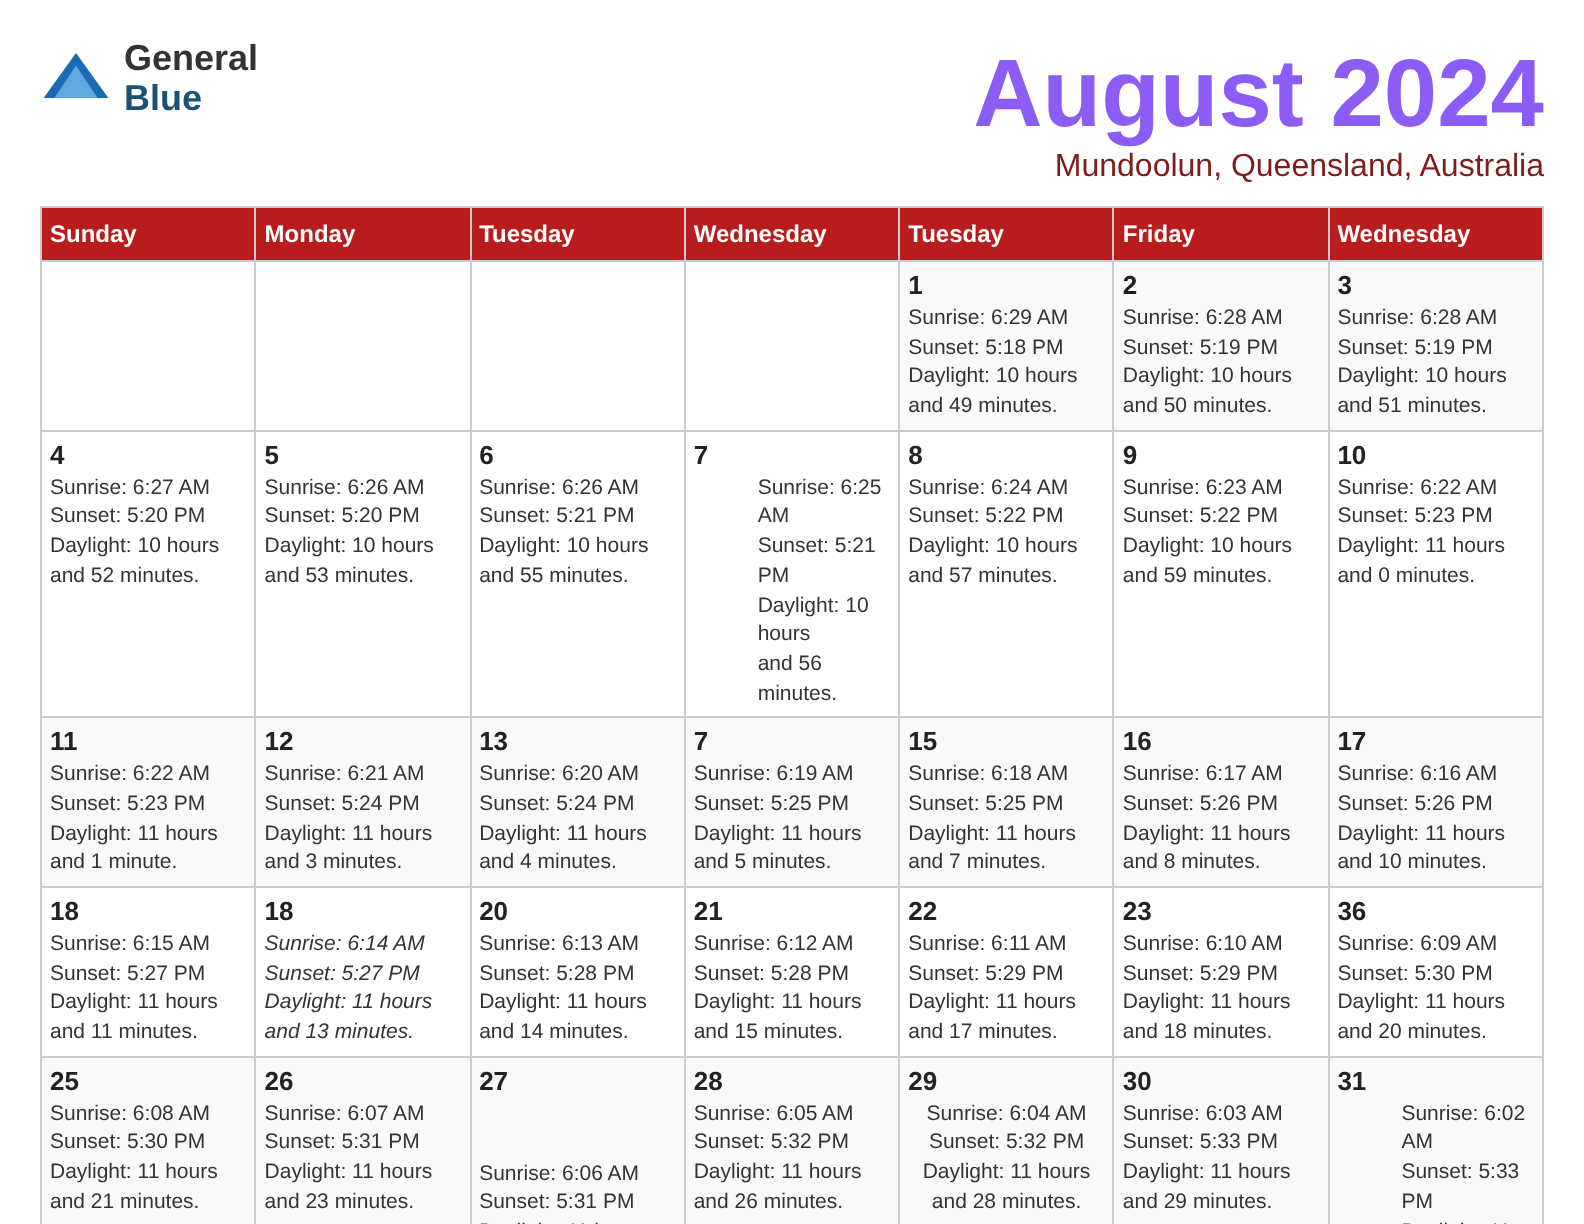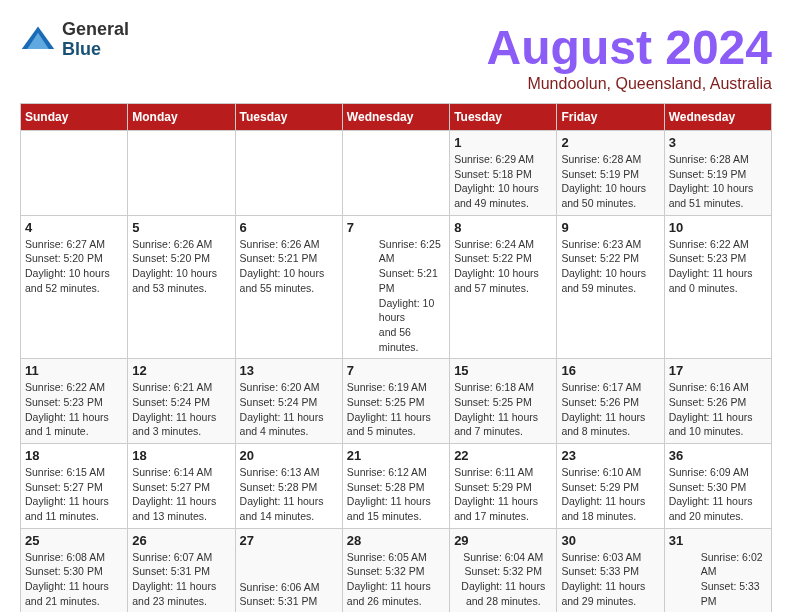--- a/index.html
+++ b/index.html
@@ -251,21 +251,21 @@
       <tr>
         <td>
           <span class="day-num">18</span>
           <div class="day-info" style="white-space: pre-line;">Sunrise: 6:15 AM
 Sunset: 5:27 PM
 Daylight: 11 hours
 and 11 minutes.</div>
         </td>
         <td>
           <span class="day-num">18</span>
-          <div class="day-info" style="white-space: pre-line;">Sunrise: 6:14 AM
+          <div class="day-info" style="white-space: pre-line; font-style: italic;">Sunrise: 6:14 AM
 Sunset: 5:27 PM
 Daylight: 11 hours
 and 13 minutes.</div>
         </td>
         <td>
           <span class="day-num">20</span>
           <div class="day-info" style="white-space: pre-line;">Sunrise: 6:13 AM
 Sunset: 5:28 PM
 Daylight: 11 hours
 and 14 minutes.</div>

